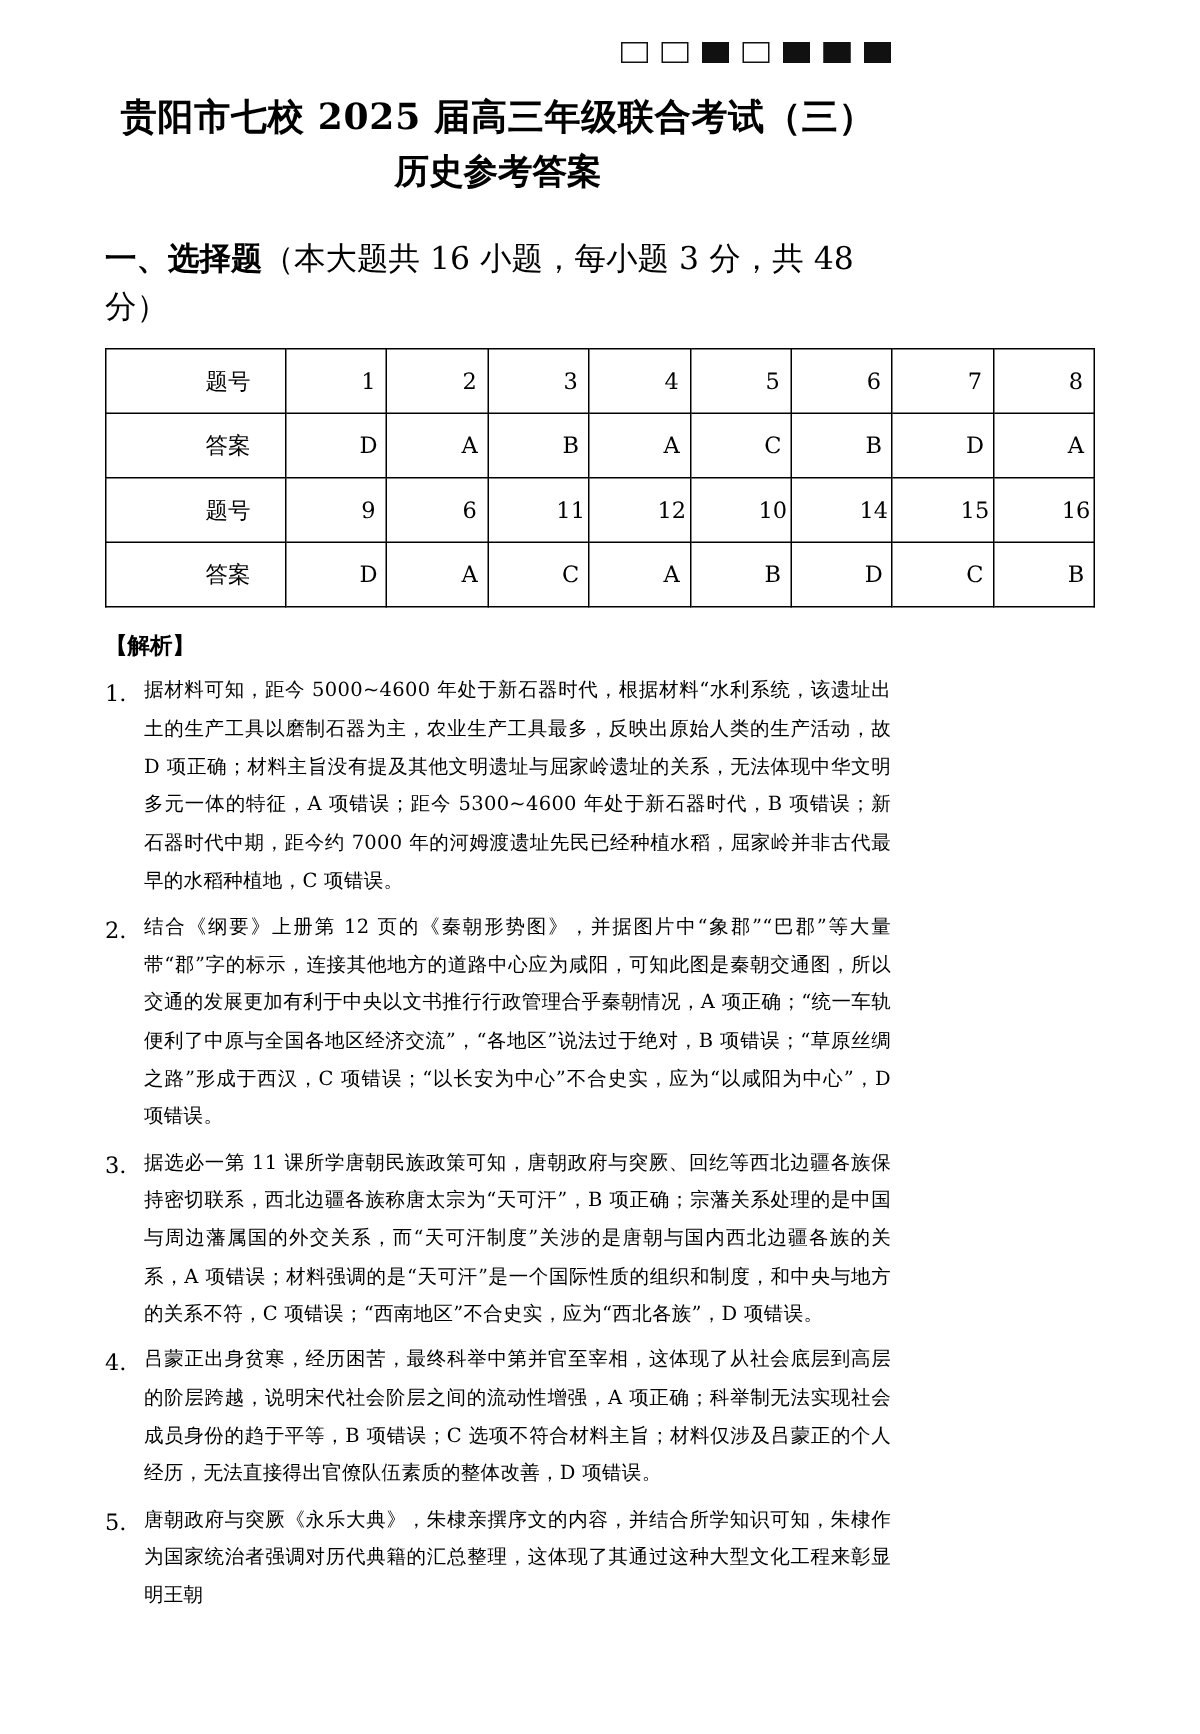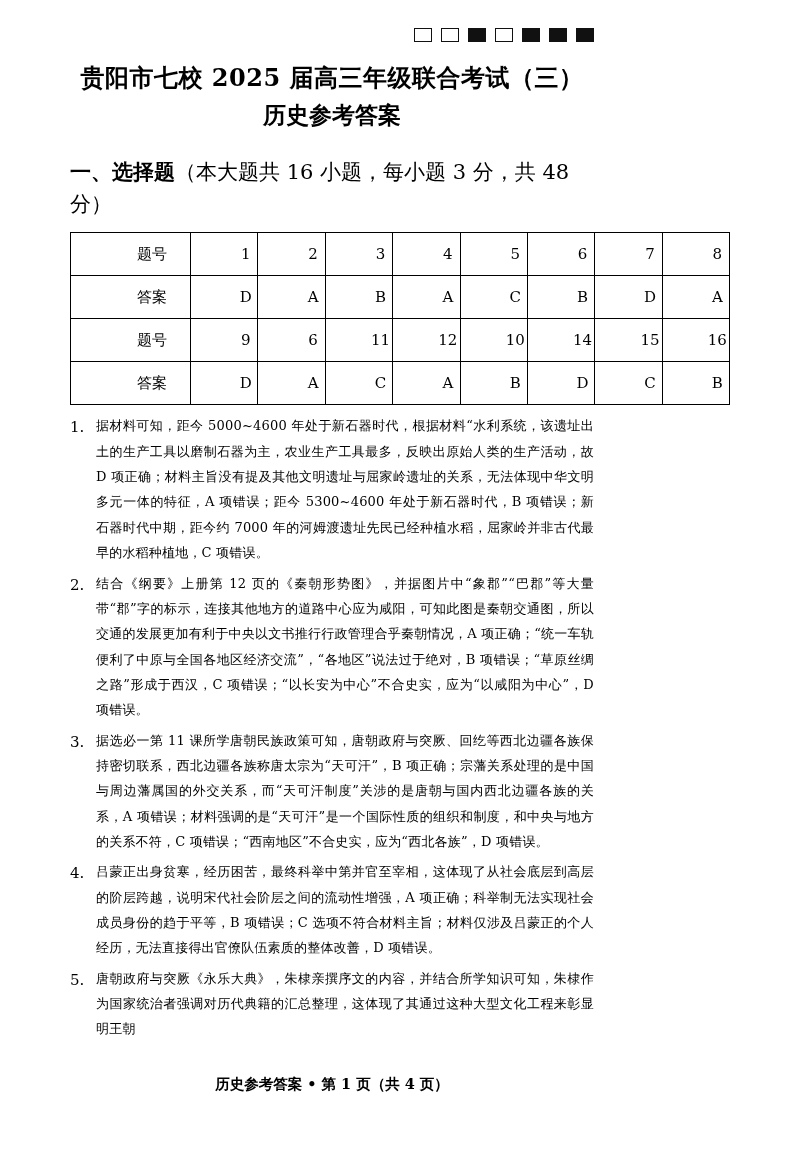--- a/index.html
+++ b/index.html
@@ -190,20 +190,21 @@
         <td>C</td>
         <td>A</td>
         <td>B</td>
         <td>D</td>
         <td>C</td>
         <td>B</td>
       </tr>
     </tbody>
   </table>
 
+  <div class="analysis-head">【解析】</div>
 
   <ol class="items">
     <li>
       <span class="num">1.</span>
       <span class="body">据材料可知，距今 5000~4600 年处于新石器时代，根据材料“水利系统，该遗址出土的生产工具以磨制石器为主，农业生产工具最多，反映出原始人类的生产活动，故 D 项正确；材料主旨没有提及其他文明遗址与屈家岭遗址的关系，无法体现中华文明多元一体的特征，A 项错误；距今 5300~4600 年处于新石器时代，B 项错误；新石器时代中期，距今约 7000 年的河姆渡遗址先民已经种植水稻，屈家岭并非古代最早的水稻种植地，C 项错误。</span>
     </li>
     <li>
       <span class="num">2.</span>
       <span class="body">结合《纲要》上册第 12 页的《秦朝形势图》，并据图片中“象郡”“巴郡”等大量带“郡”字的标示，连接其他地方的道路中心应为咸阳，可知此图是秦朝交通图，所以交通的发展更加有利于中央以文书推行行政管理合乎秦朝情况，A 项正确；“统一车轨便利了中原与全国各地区经济交流”，“各地区”说法过于绝对，B 项错误；“草原丝绸之路”形成于西汉，C 项错误；“以长安为中心”不合史实，应为“以咸阳为中心”，D 项错误。</span>
     </li>
@@ -214,15 +215,14 @@
     <li>
       <span class="num">4.</span>
       <span class="body">吕蒙正出身贫寒，经历困苦，最终科举中第并官至宰相，这体现了从社会底层到高层的阶层跨越，说明宋代社会阶层之间的流动性增强，A 项正确；科举制无法实现社会成员身份的趋于平等，B 项错误；C 选项不符合材料主旨；材料仅涉及吕蒙正的个人经历，无法直接得出官僚队伍素质的整体改善，D 项错误。</span>
     </li>
     <li>
       <span class="num">5.</span>
       <span class="body">唐朝政府与突厥《永乐大典》，朱棣亲撰序文的内容，并结合所学知识可知，朱棣作为国家统治者强调对历代典籍的汇总整理，这体现了其通过这种大型文化工程来彰显明王朝</span>
     </li>
   </ol>
 
-  <div class="footer">历史参考答案 • 第 1 页（共 4 页）</div>
 
 </div>
 
 </body></html>

